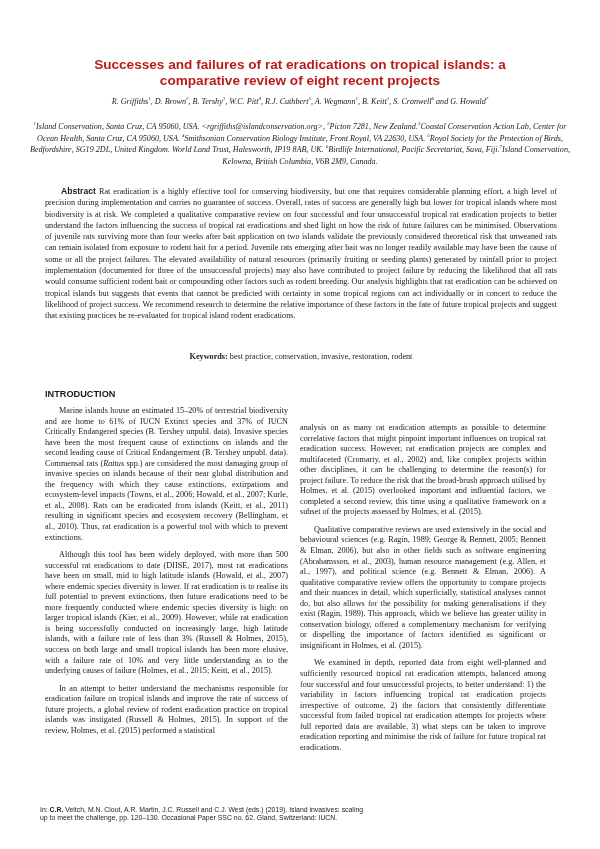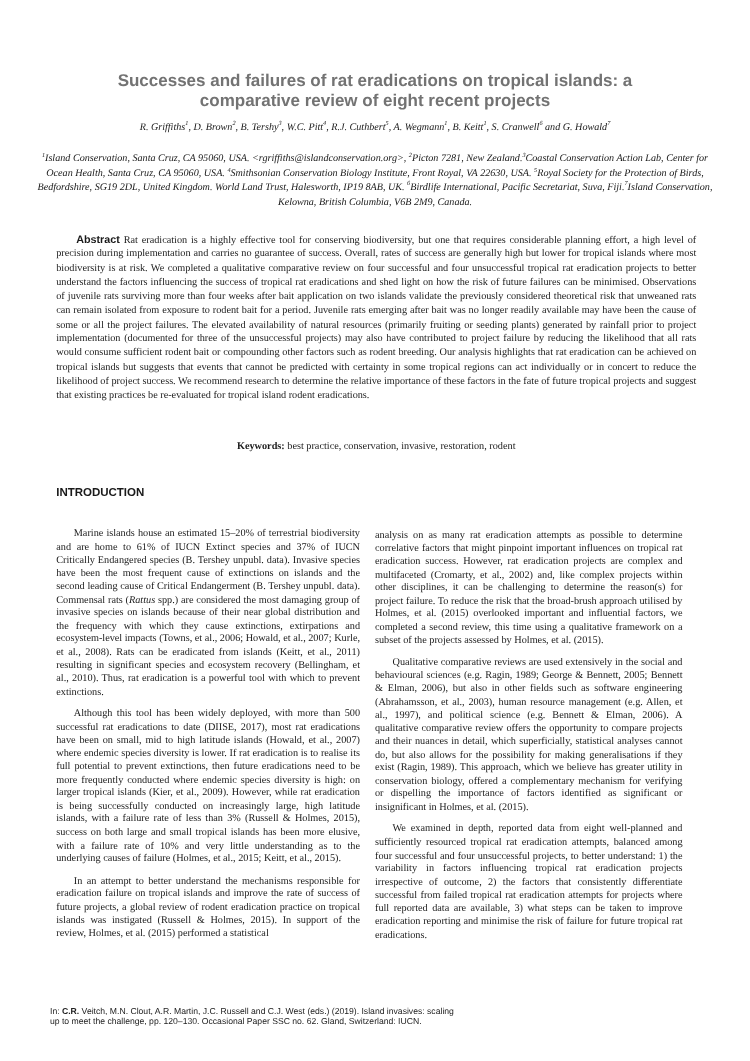--- a/index.html
+++ b/index.html
@@ -5,21 +5,21 @@
   html, body { margin: 0; padding: 0; background: #ffffff; }
   body {
     width: 600px; height: 849px; position: relative; overflow: hidden;
     color: #1a1a1a;
     font-family: "Liberation Serif", "DejaVu Serif", serif;
   }
   .title {
     position: absolute; left: 40px; top: 57px; width: 520px;
     text-align: center;
     font-family: "Liberation Sans", "DejaVu Sans", sans-serif;
-    font-weight: bold; font-size: 13.6px; line-height: 15.5px; color: #737373;
+    font-weight: bold; font-size: 13.6px; line-height: 15.5px; color: #b91c1c;
   }
   .authors {
     position: absolute; left: 30px; top: 97px; width: 540px;
     text-align: center; font-style: italic; font-size: 8.1px; line-height: 10px;
     white-space: nowrap;
   }
   .affil {
     position: absolute; left: 30px; top: 121px; width: 540px;
     text-align: center; font-style: italic; font-size: 8.1px; line-height: 11.6px;
   }
@@ -36,21 +36,21 @@
   }
   .keywords .label { font-weight: bold; }
   .col {
     position: absolute; top: 399px; width: 243px;
     font-size: 8.2px; line-height: 10.55px; text-align: justify;
   }
   .col.left { left: 45px; }
   .col.right { left: 300px; top: 407px; width: 246px; margin-top: 16px; }
   .section-heading {
     font-family: "Liberation Sans", "DejaVu Sans", sans-serif; font-weight: bold;
-    font-size: 9.2px; line-height: 11px; margin: -10px 0 22px 0; text-align: left;
+    font-size: 9.2px; line-height: 11px; margin: -10px 0 6px 0; text-align: left;
   }
   .col p { margin: 0 0 7px 0; text-indent: 14px; }
   .col p:first-of-type { text-indent: 14px; }
   .footer {
     position: absolute; left: 40px; top: 806px; width: 520px;
     font-family: "Liberation Sans", "DejaVu Sans", sans-serif;
     font-size: 6.9px; line-height: 8.2px; color: #222;
   }
   .footer .b { font-weight: bold; }
   i { font-style: italic; }

